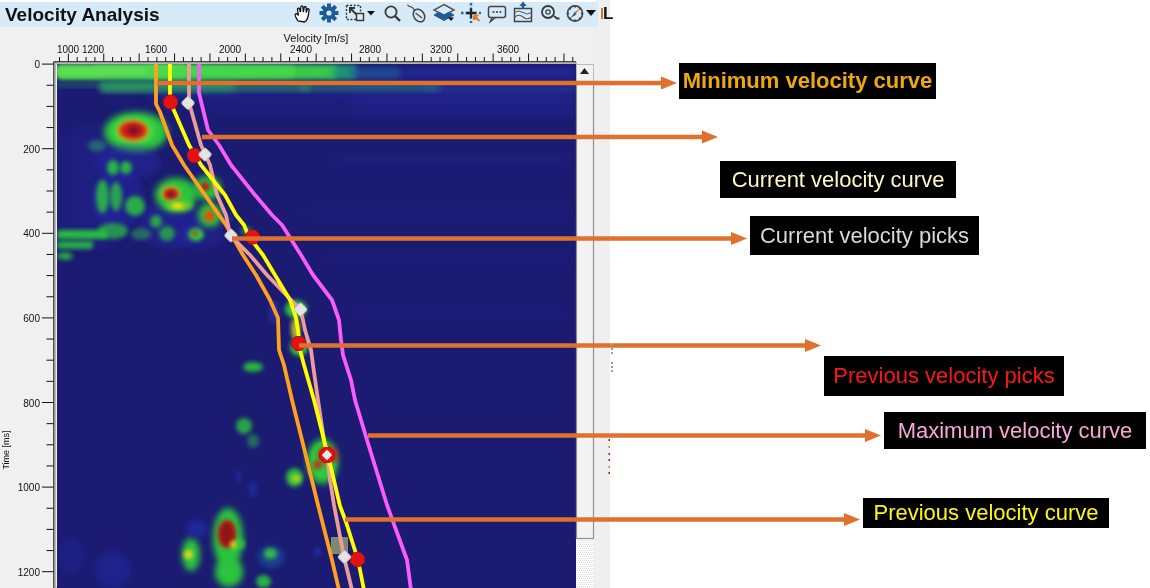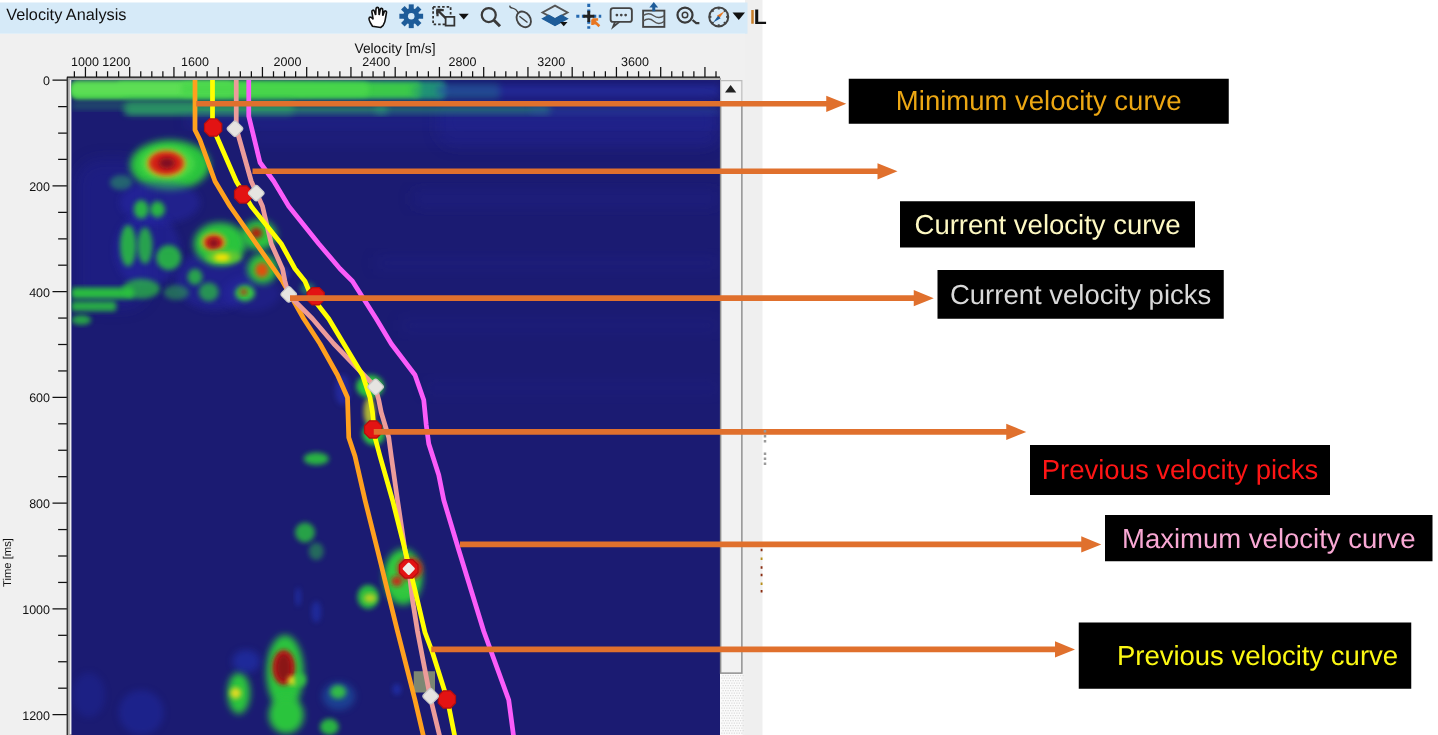--- a/index.html
+++ b/index.html
@@ -1,18 +1,18 @@
 <!DOCTYPE html>
 <html><head>
 <meta charset="utf-8">
 <style>
   html,body{margin:0;padding:0;}
   body{width:1150px;height:588px;background:#ffffff;font-family:"Liberation Sans",sans-serif;overflow:hidden;position:relative;}
   .titlebar{position:absolute;left:0;top:2px;width:598px;height:25px;background:#d6eaf8;}
-  .title{position:absolute;left:5px;top:4px;font-size:13px;font-weight:normal;color:#111;letter-spacing:0px;}
+  .title{position:absolute;left:5px;top:4px;font-size:19px;font-weight:bold;color:#111;letter-spacing:0px;}
   .graystrip{position:absolute;left:596px;top:0;width:14px;height:588px;background:#efefef;}
   .Lletter{position:absolute;left:603px;top:4px;font-size:17px;font-weight:bold;color:#111;}
   .lbl{position:absolute;background:#000;display:flex;align-items:center;justify-content:center;font-size:22px;white-space:nowrap;}
 </style>
 </head>
 <body>
 <div class="graystrip"></div>
 <div class="titlebar"></div>
 <div class="title">Velocity Analysis</div>
 <div class="Lletter">L</div>
@@ -486,26 +486,26 @@
       <rect x="587" y="559" width="1" height="1" fill="#dcdcdc"></rect>
       <rect x="589" y="559" width="1" height="1" fill="#dcdcdc"></rect>
       <rect x="591" y="559" width="1" height="1" fill="#dcdcdc"></rect>
       <rect x="593" y="559" width="1" height="1" fill="#dcdcdc"></rect>
     </g>
   <rect x="576.5" y="54.5" width="17" height="457" fill="#f2f2f2" stroke="#8f8f8f" stroke-width="1.2"></rect>
   <rect x="576.5" y="37.5" width="17" height="17" fill="#f2f2f2" stroke="#bbb" stroke-width="1"></rect>
   <polygon points="580,47 589,47 584.5,41" fill="#222"></polygon>
 </svg>
 
-<div class="lbl" style="left:679px;top:63px;width:304px;height:36px;color:#eca713;">Minimum velocity curve</div>
+<div class="lbl" style="left:679px;top:63px;width:257px;height:36px;color:#eca713;font-weight:bold;">Minimum velocity curve</div>
 <div class="lbl" style="left:720px;top:119px;width:236px;height:37px;color:#fef9c3;margin-top:42px;">Current velocity curve</div>
 <div class="lbl" style="left:750px;top:216px;width:229px;height:39px;color:#d9d9d9;">Current velocity picks</div>
 <div class="lbl" style="left:824px;top:321px;width:240px;height:40px;color:#fe1515;margin-top:35px;">Previous velocity picks</div>
 <div class="lbl" style="left:884px;top:412px;width:262px;height:37px;color:#f9a8d4;">Maximum velocity curve</div>
-<div class="lbl" style="left:863px;top:498px;width:246px;height:53px;color:#fcf813;padding-left:20px;">Previous velocity curve</div>
+<div class="lbl" style="left:863px;top:498px;width:246px;height:30px;color:#fcf813;">Previous velocity curve</div>
 
 <svg id="overlay" style="position:absolute;left:0;top:0;pointer-events:none;" width="1150" height="588" viewBox="0 0 1150 588" xmlns="http://www.w3.org/2000/svg">
   <g id="arrows" stroke="#e0702d" stroke-width="4.5" fill="#e0702d">
       <line x1="157" y1="83" x2="663" y2="83"></line>
       <polygon points="677,83 661,76.5 661,89.5" stroke="none"></polygon>
       <line x1="202" y1="137" x2="704" y2="137"></line>
       <polygon points="718,137 702,130.5 702,143.5" stroke="none"></polygon>
       <line x1="232" y1="238.5" x2="733" y2="238.5"></line>
       <polygon points="747,238.5 731,232 731,245" stroke="none"></polygon>
       <line x1="299" y1="345.5" x2="807" y2="345.5"></line>

